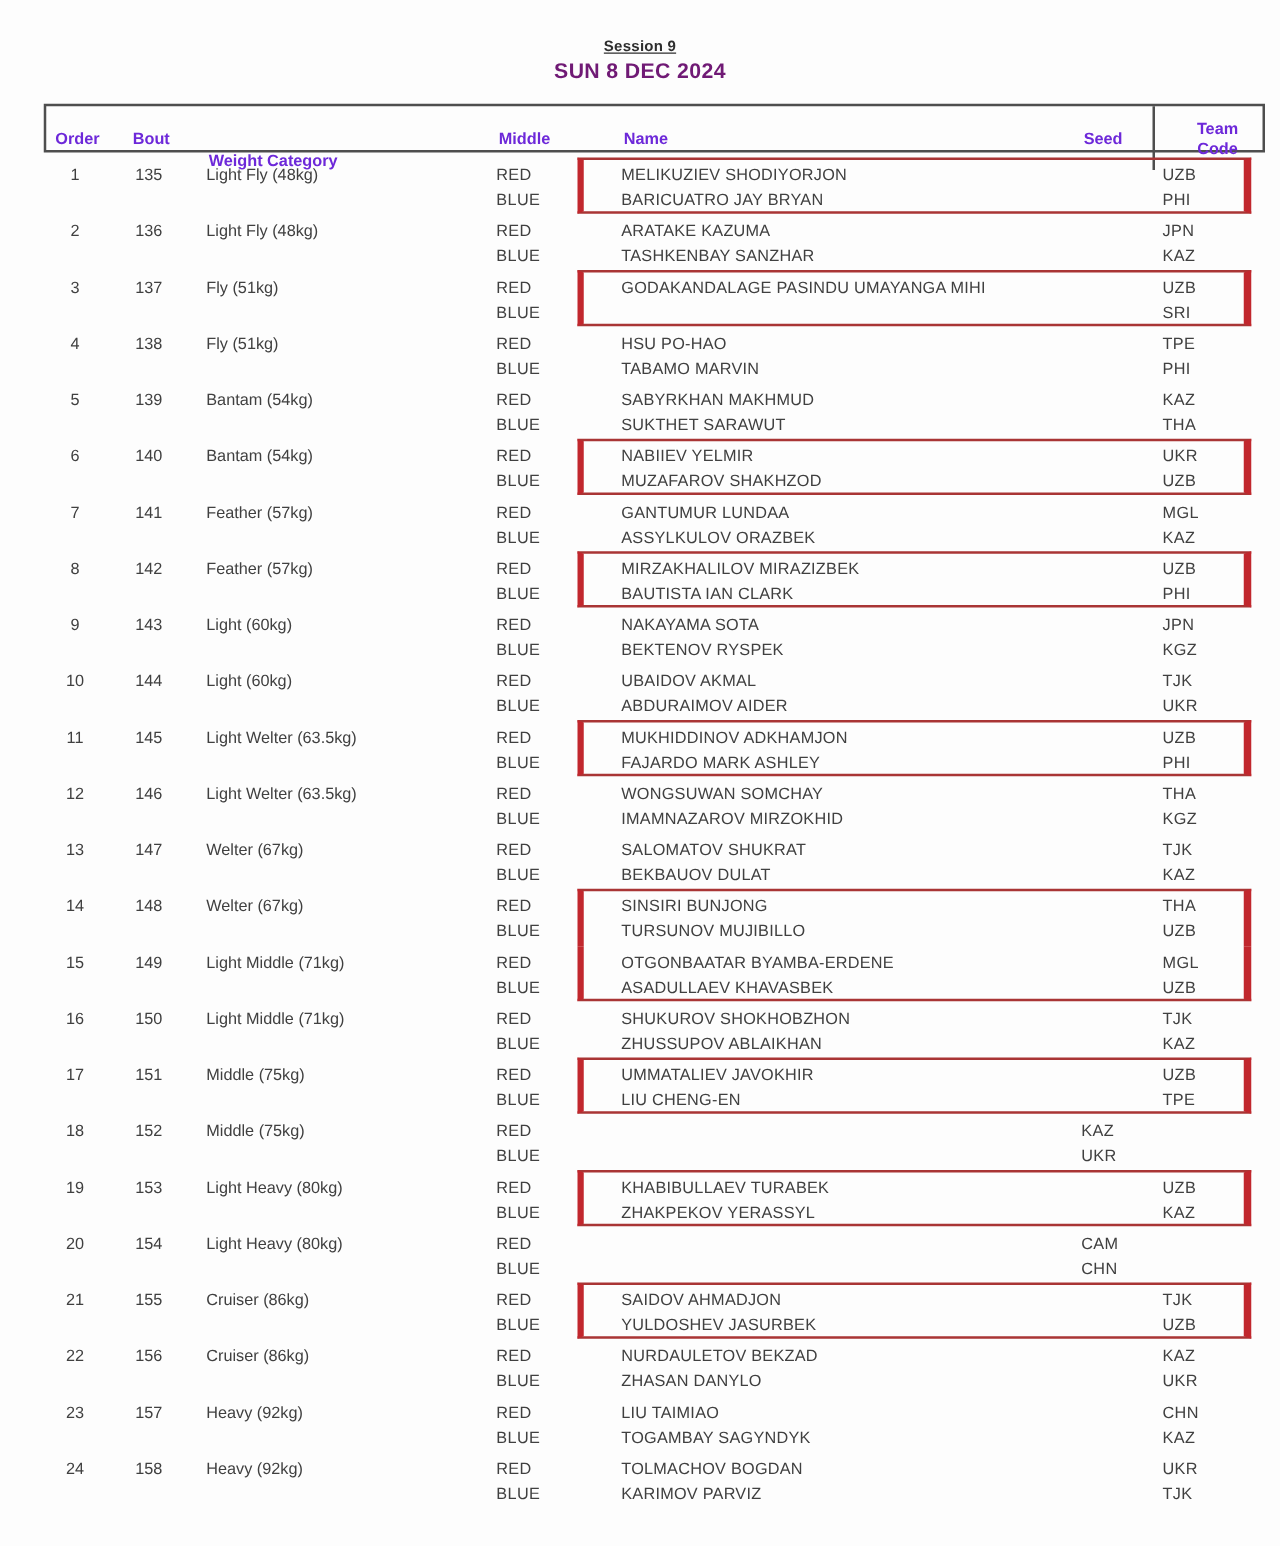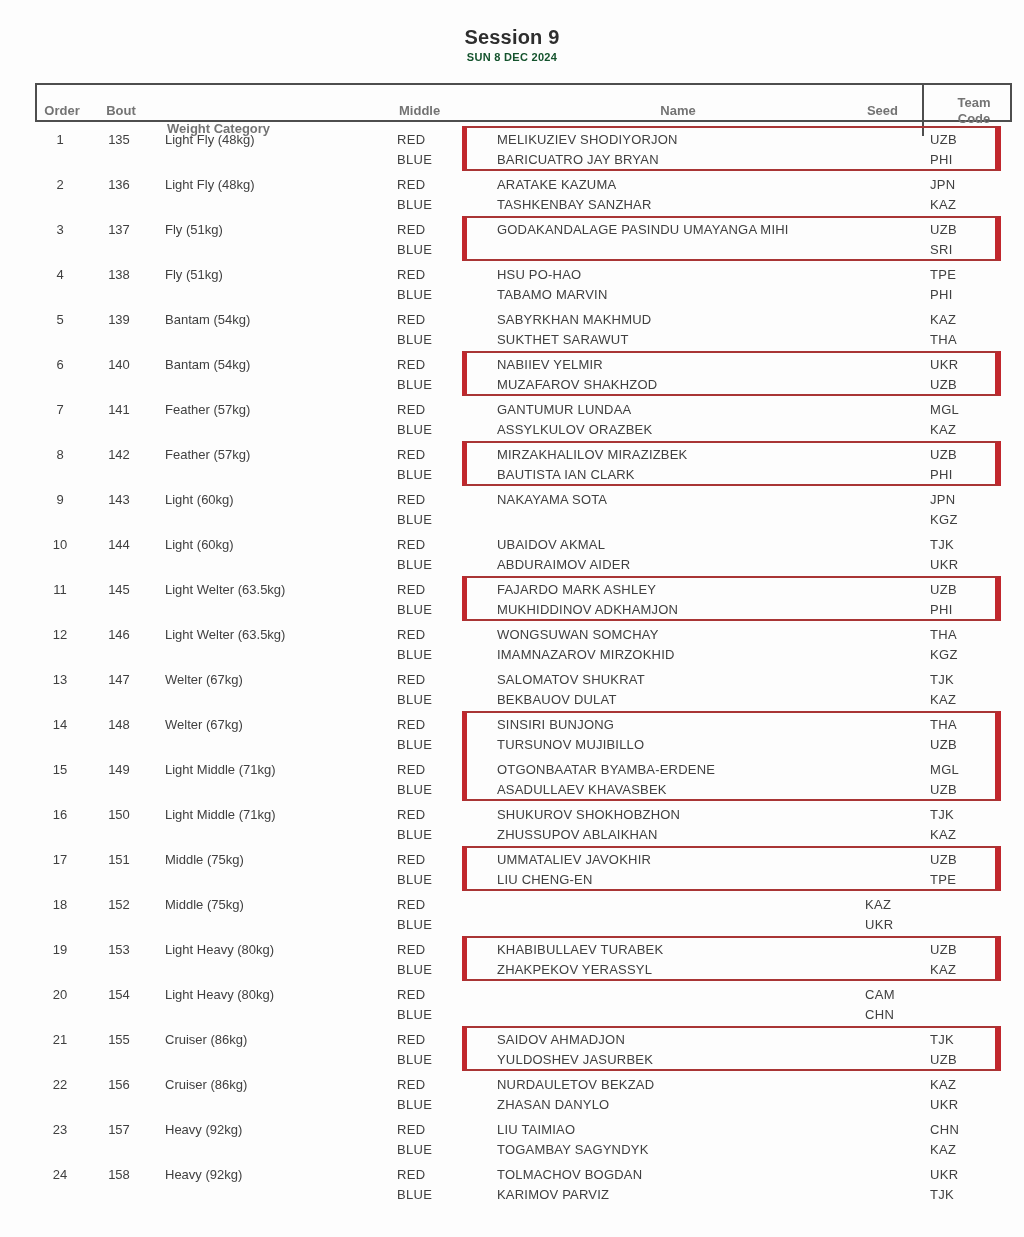--- a/index.html
+++ b/index.html
@@ -14,56 +14,57 @@
     width: 1024px;
     height: 1237px;
     background: #fdfdfd;
     overflow: hidden;
   }
   .title-block {
     padding-top: 27px;
     text-align: center;
   }
   .title-block .session {
-    font-size: 20px;
+    font-size: 12px;
     font-weight: bold;
     color: #2e2e2e;
     line-height: 20px;
     letter-spacing: 0.2px;
+    text-decoration: underline;
   }
   .title-block .date {
-    font-size: 11px;
+    font-size: 17px;
     font-weight: bold;
-    color: #14532d;
+    color: #701a75;
     line-height: 20px;
     letter-spacing: 0.3px;
   }
   .btable {
     margin-left: 35px;
     width: 977px;
     margin-top: 16px;
   }
   .grid-cols {
     display: grid;
     grid-template-columns: 50px 68px 242px 100px 360px 65px 92px;
   }
   .thead {
     height: 39px;
     border: 2px solid #4e4e4e;
     align-items: center;
     font-weight: bold;
     font-size: 13px;
-    color: #737373;
+    color: #6d28d9;
     background: #fdfdfd;
   }
   .thead .h-order { text-align: center; }
   .thead .h-bout  { text-align: center; }
   .thead .h-weight { padding-left: 12px; margin-top: 36px; }
   .thead .h-corner { padding-left: 2px; }
-  .thead .h-name { padding-left: 2px; text-align: center; }
+  .thead .h-name { padding-left: 2px; }
   .thead .h-seed { text-align: right; padding-right: 24px; }
   .thead .h-team {
     border-left: 2px solid #4e4e4e;
     height: 100%;
     display: flex;
     flex-direction: column;
     justify-content: center;
     padding-left: 10px;
     line-height: 16px;
     align-items: center;
@@ -297,20 +298,21 @@
 
     <div class="c-order cell">9</div>
     <div class="c-bout cell">143</div>
     <div class="c-weight cell">Light (60kg)</div>
     <div class="c-corner cell two-line">
       <div>RED</div>
       <div>BLUE</div>
     </div>
     <div class="c-name cell two-line">
       <div>NAKAYAMA SOTA</div>
+      <div>BEKTENOV RYSPEK</div>
     </div>
     <div class="c-seed cell"></div>
     <div class="c-team cell two-line">
       <div>JPN</div>
       <div>KGZ</div>
     </div>
   </div>
         <div class="row grid-cols hl-none">
 
     <div class="c-order cell">10</div>
@@ -333,22 +335,22 @@
         <div class="row grid-cols hl-full">
     <div class="hl-box"></div>
     <div class="c-order cell">11</div>
     <div class="c-bout cell">145</div>
     <div class="c-weight cell">Light Welter (63.5kg)</div>
     <div class="c-corner cell two-line">
       <div>RED</div>
       <div>BLUE</div>
     </div>
     <div class="c-name cell two-line">
+      <div>MUKHIDDINOV ADKHAMJON</div>
       <div>FAJARDO MARK ASHLEY</div>
-      <div>MUKHIDDINOV ADKHAMJON</div>
     </div>
     <div class="c-seed cell"></div>
     <div class="c-team cell two-line">
       <div>UZB</div>
       <div>PHI</div>
     </div>
   </div>
         <div class="row grid-cols hl-none">
 
     <div class="c-order cell">12</div>

